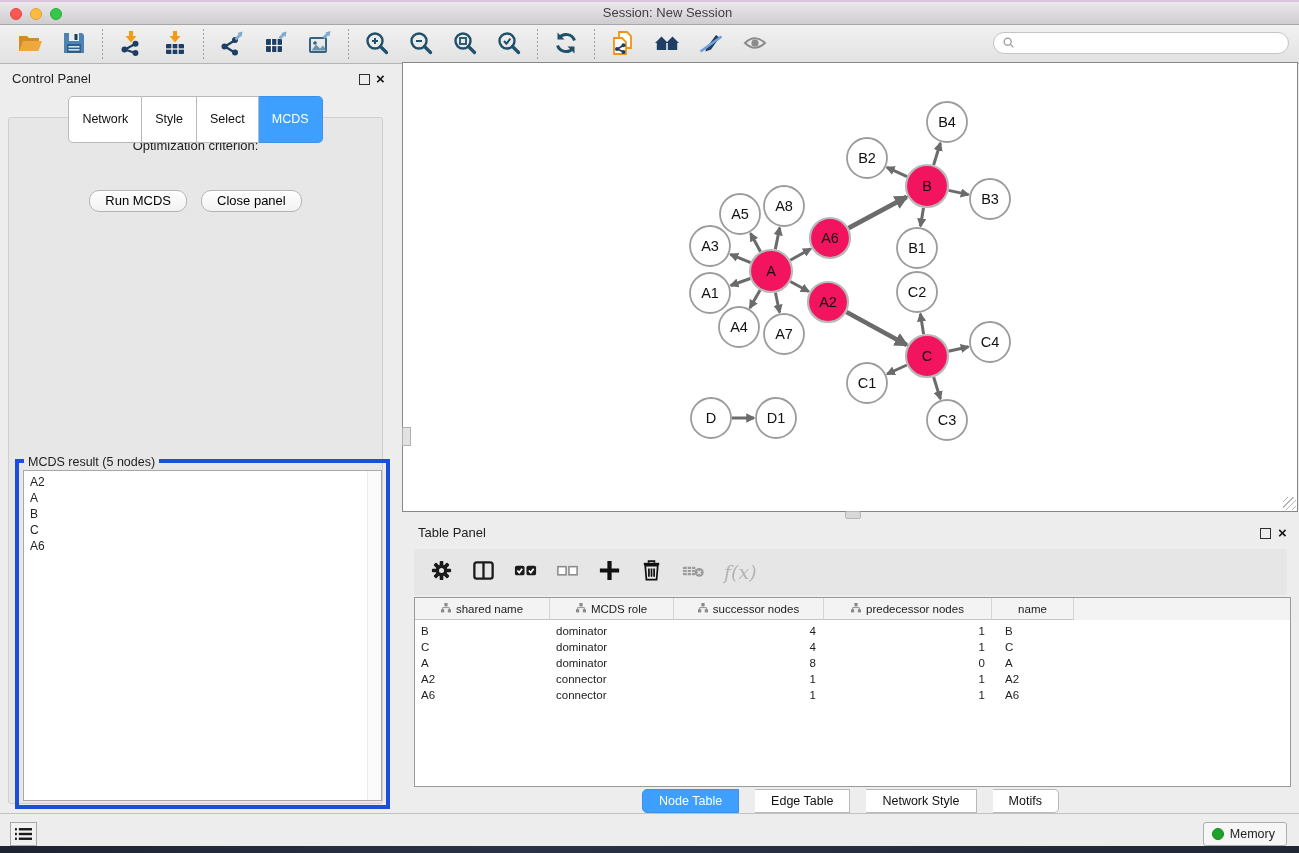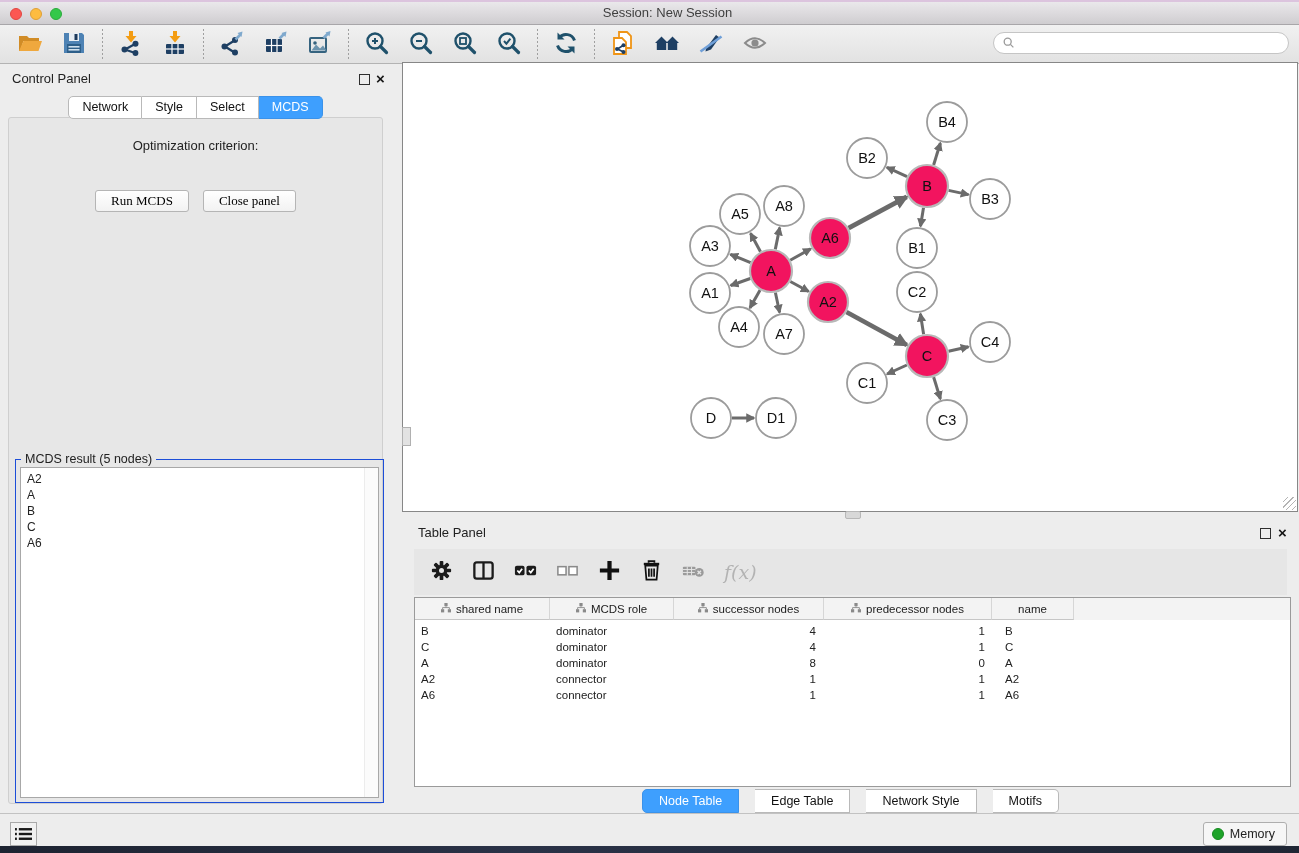--- a/index.html
+++ b/index.html
@@ -28,39 +28,39 @@
   .search-box svg{width:14px;height:14px;flex:0 0 auto;}
   .search-box input{border:none;outline:none;flex:1;font-size:12px;background:transparent;margin-left:5px;font-family:inherit;}
 
   
   .cp-title{position:absolute;left:12px;top:71px;font-size:13px;}
   .panel-float{position:absolute;width:9px;height:9px;border:1.5px solid #2e2e2e;box-sizing:content-box;}
   .panel-close{position:absolute;font-size:15px;font-weight:bold;color:#151515;line-height:12px;}
   .cp-float{left:359px;top:74px;}
   .cp-close{left:376px;top:73px;}
   .cp-tabs{position:absolute;left:0;top:96px;width:391px;display:flex;justify-content:center;z-index:3;}
-  .tab{height:21px;line-height:21px;padding:0 13px;background:#fff;border:1px solid #b9b9b9;border-left:none;
+  .tab{height:21px;line-height:21px;padding:12px 13px;background:#fff;border:1px solid #b9b9b9;border-left:none;
     font-size:12.5px;color:#111;cursor:default;white-space:nowrap;}
   .tab:first-child{border-left:1px solid #b9b9b9;border-radius:5px 0 0 5px;}
   .tab:last-child{border-radius:0 5px 5px 0;}
   .tab.active{background:#3e9ffe;border-color:#3a92ea;color:#fff;}
   .cp-body{position:absolute;left:8px;top:117px;width:375px;height:687px;background:#e7e7e7;
     border:1px solid #cfcfcf;border-radius:3px;box-sizing:border-box;}
   .opt-label{position:absolute;left:0;top:20px;width:100%;text-align:center;font-size:13px;}
   .dropdown{position:absolute;left:34px;top:39px;width:314px;height:23px;background:#fff;border:1px solid #b1b1b1;
     border-radius:4px;box-sizing:border-box;display:flex;align-items:center;overflow:hidden;}
   .dd-text{flex:1;padding-left:9px;font-size:13px;white-space:nowrap;}
   .dd-stepper{width:20px;height:100%;background:linear-gradient(#6db0fb,#2f7ff2);display:flex;flex-direction:column;
     align-items:center;justify-content:center;gap:2px;flex:0 0 auto;}
   .chev-up{width:0;height:0;border-left:4px solid transparent;border-right:4px solid transparent;border-bottom:5px solid #fff;}
   .chev-down{width:0;height:0;border-left:4px solid transparent;border-right:4px solid transparent;border-top:5px solid #fff;}
   .cp-btns{position:absolute;left:0;top:72px;width:100%;display:flex;justify-content:center;gap:14px;}
   .btn{height:22px;line-height:20px;padding:0 15px;background:linear-gradient(#ffffff,#f2f2f2);
-    border:1px solid #b5b5b5;border-radius:3px;font-size:13px;box-sizing:border-box;cursor:default;font-family:Liberation Serif, serif;}
-  .result-box{position:absolute;left:6px;top:341px;width:367px;height:342px;border:1px solid #1d4ed8;}
+    border:1px solid #b5b5b5;border-radius:10px;font-size:13px;box-sizing:border-box;cursor:default;}
+  .result-box{position:absolute;left:6px;top:341px;width:367px;height:342px;border:4px solid #1d4ed8;}
   .result-legend{position:absolute;top:-8px;left:5px;background:#e7e7e7;padding:0 4px;font-size:12.5px;}
   .result-list{position:absolute;left:4px;top:7px;right:4px;bottom:4px;background:#fff;border:1px solid #a8a8a8;
     overflow:hidden;padding:3px 0 0 6px;font-size:12px;line-height:16px;}
   .result-scroll{position:absolute;right:5px;top:8px;bottom:5px;width:13px;background:#fbfbfb;border-left:1px solid #ececec;}
 
   
   .net-window{position:absolute;left:402px;top:62px;width:896px;height:450px;background:#fff;
     border:1px solid #878787;box-sizing:border-box;}
   .net-titlebar{height:24px;background:linear-gradient(#e7e7e7,#cdcdcd);border-bottom:1px solid #9e9e9e;position:relative;}
   .net-titlebar .lights{top:5px;gap:7px;}

